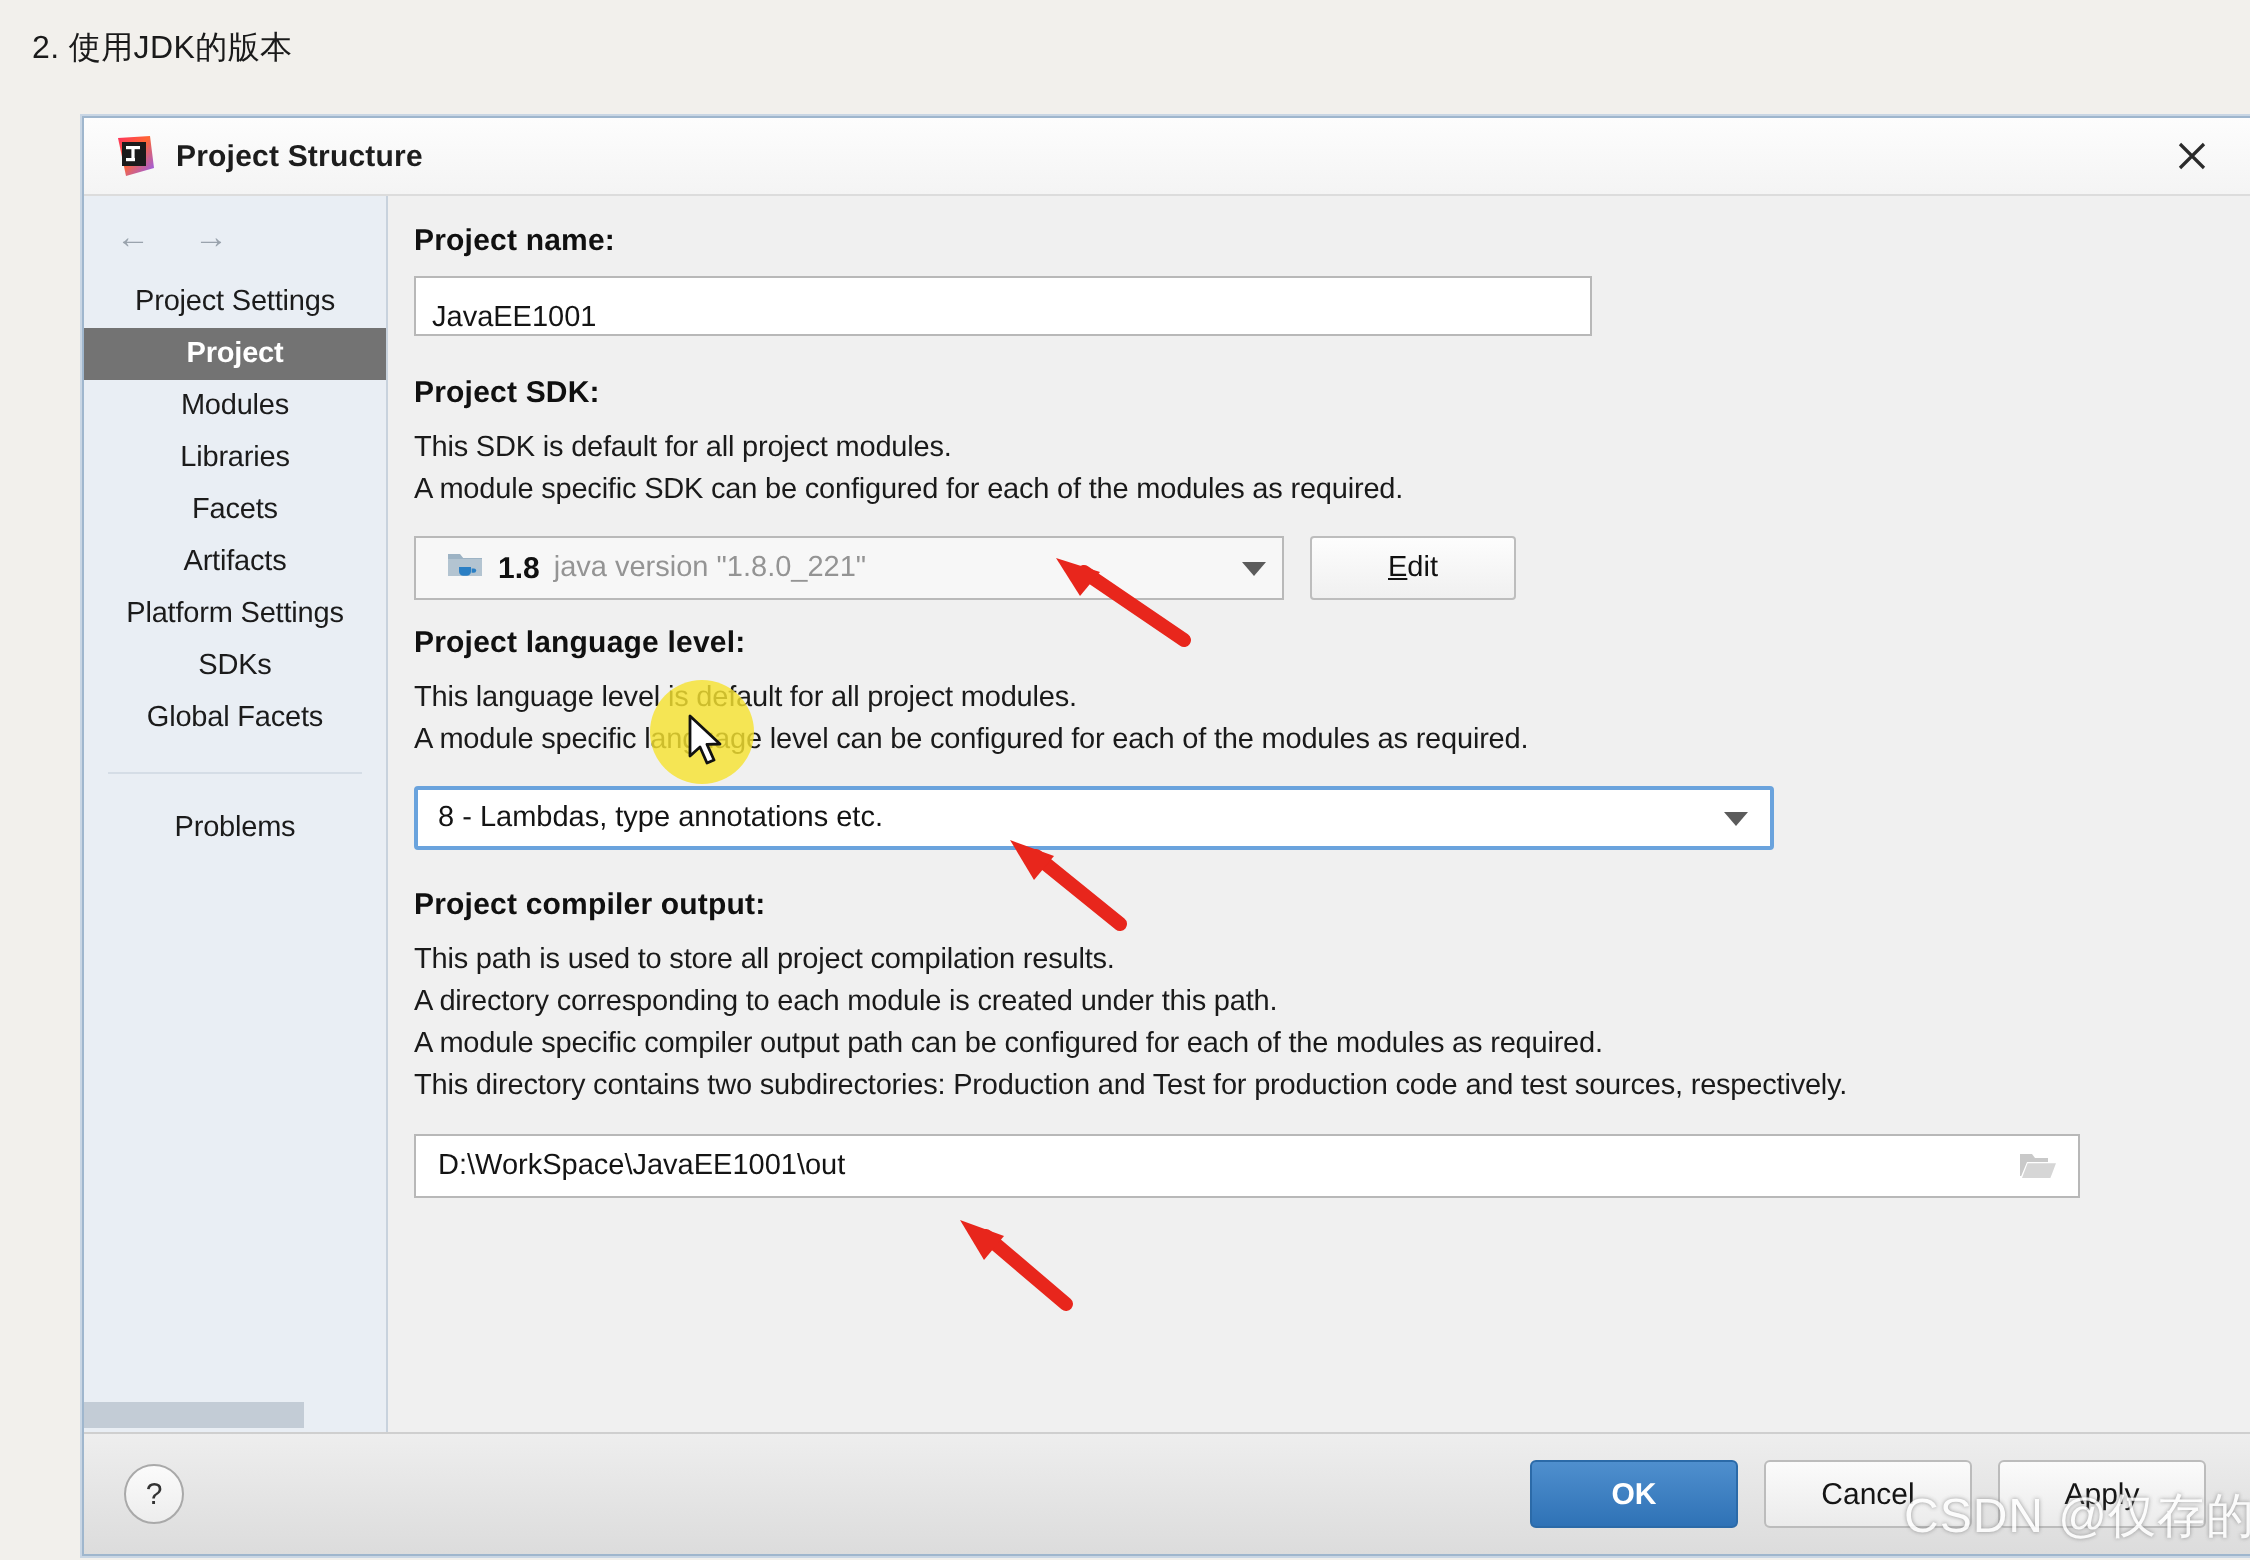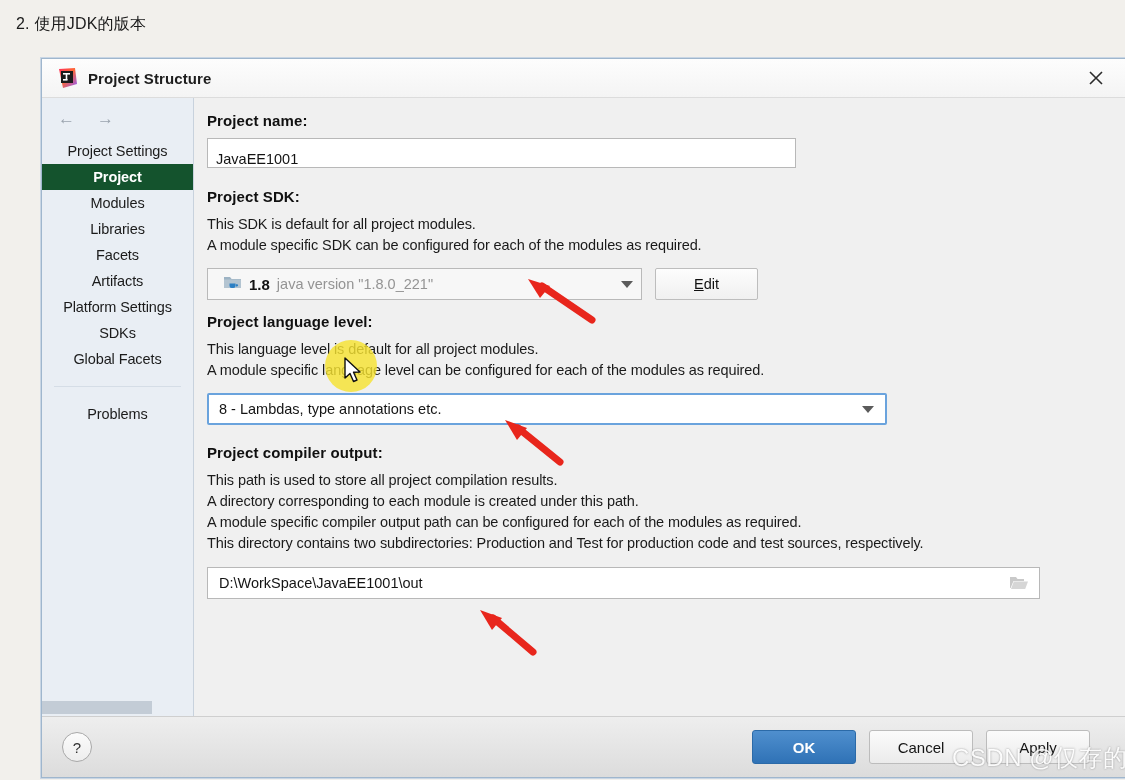--- a/index.html
+++ b/index.html
@@ -120,21 +120,21 @@
   .nav-item {
     font-size: 14.5px;
     color: #1b1b1b;
     padding: 5px 0 5px 0;
     text-align: center;
     white-space: nowrap;
     cursor: pointer;
     letter-spacing: -0.1px;
   }
   .nav-item.selected {
-    background: #14532d;
+    background: #737373;
     color: #ffffff;
     font-weight: bold;
   }
   .nav-sep {
     height: 1px;
     background: #d5dde6;
     margin: 14px 12px 14px 12px;
   }
   #sidebar-scroll-track {
     position: absolute;
@@ -306,21 +306,21 @@
     display: flex;
     align-items: center;
     justify-content: center;
     font-size: 15px;
     color: #333;
     cursor: pointer;
     box-sizing: border-box;
   }
   #footer-buttons {
     margin-left: auto;
-    margin-right: 35px;
+    margin-right: 22px;
     display: flex;
     align-items: center;
     gap: 13px;
   }
   .fbtn {
     width: 104px;
     height: 34px;
     border-radius: 3px;
     font-size: 15px;
     display: flex;

